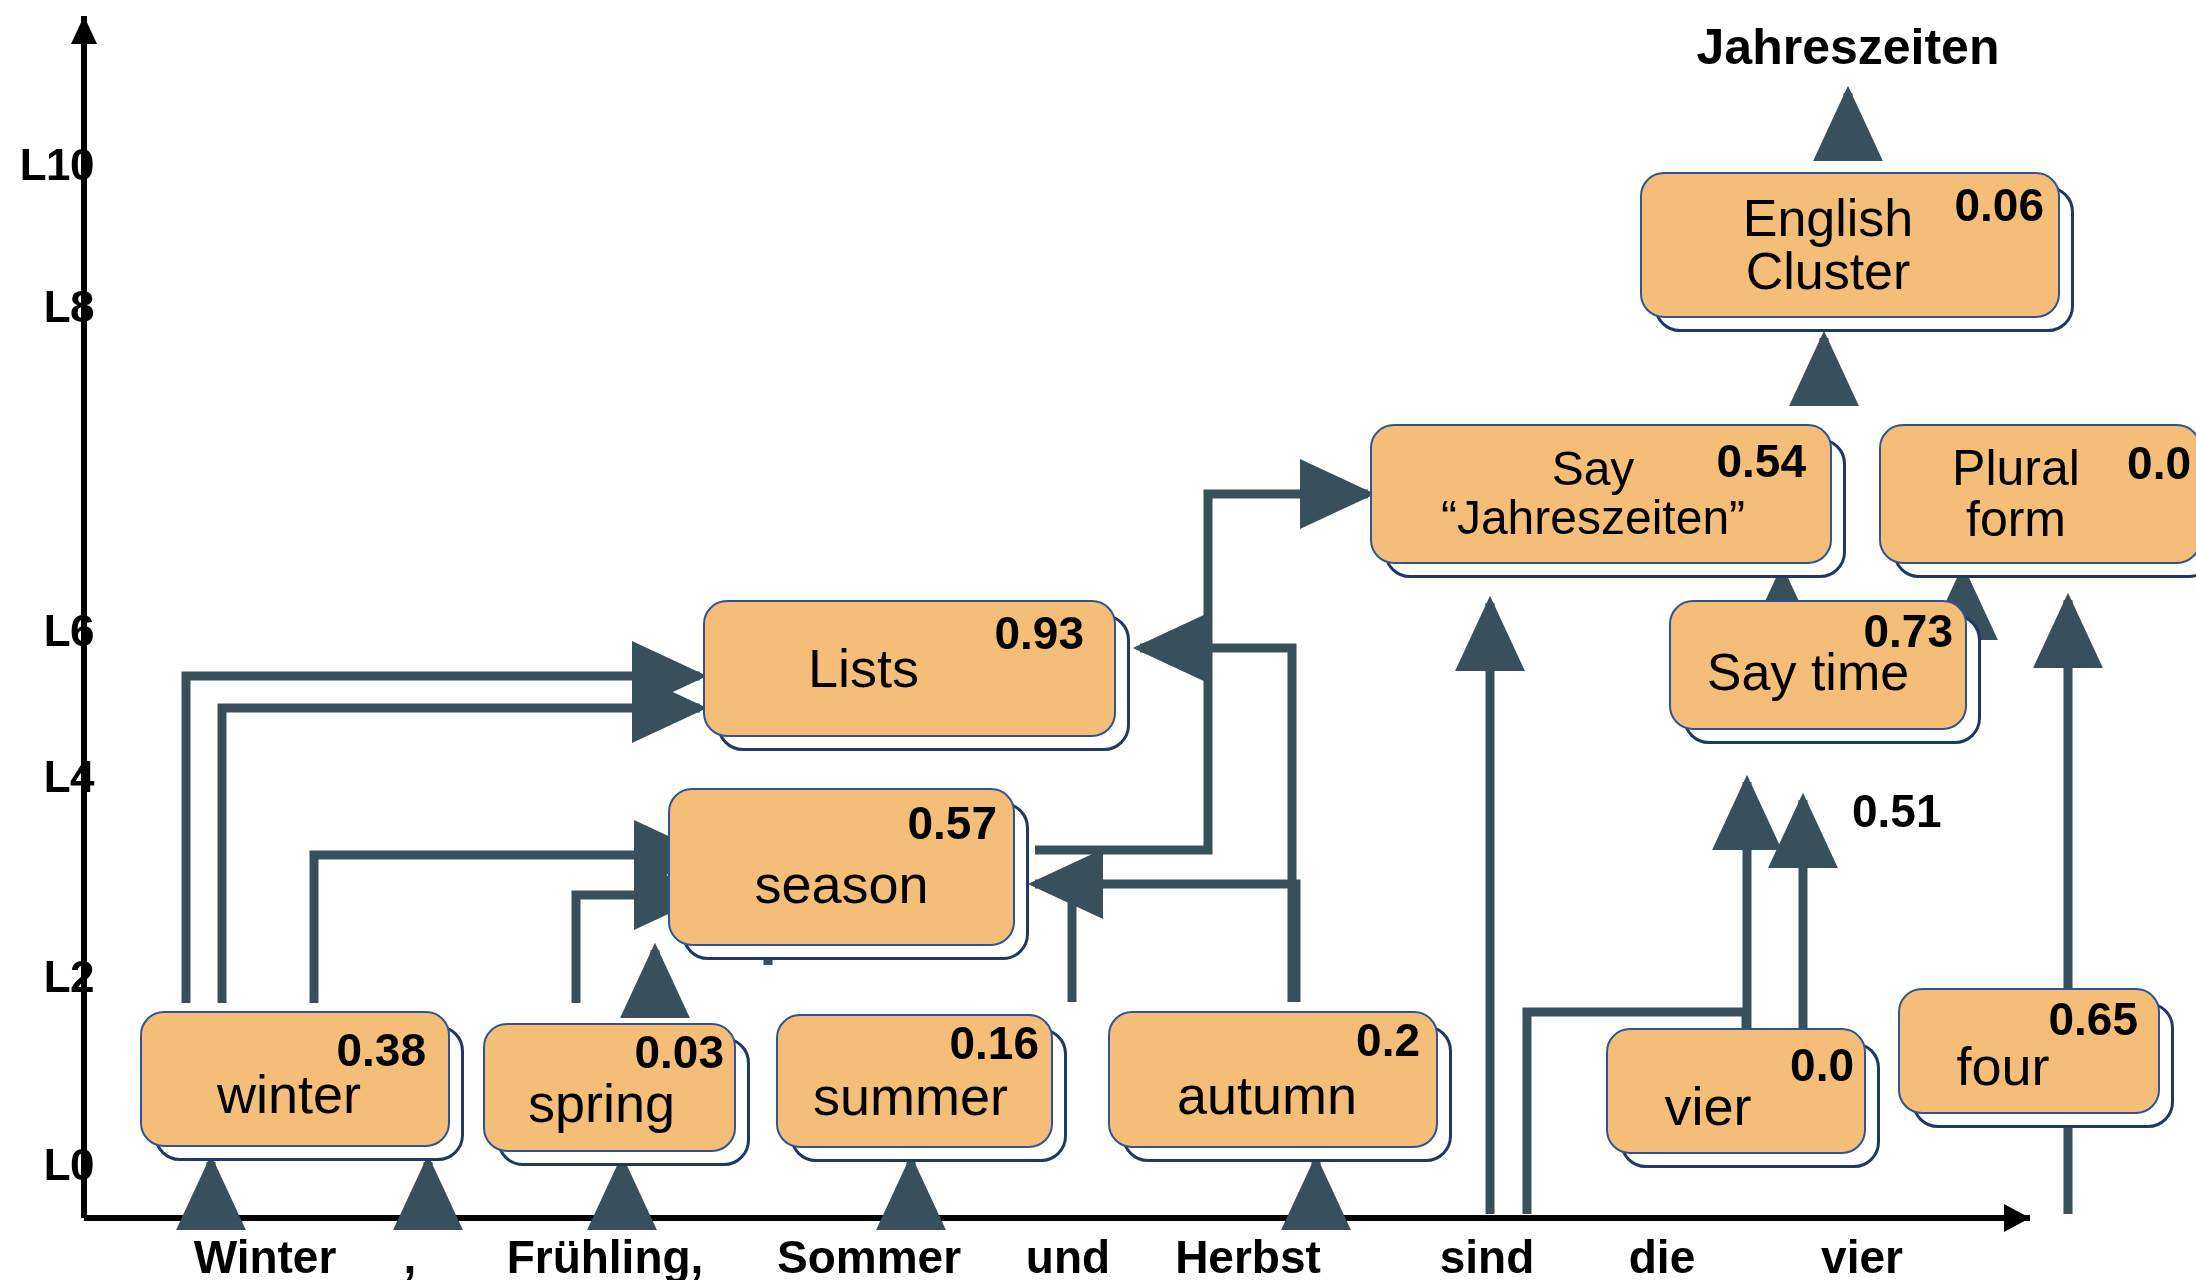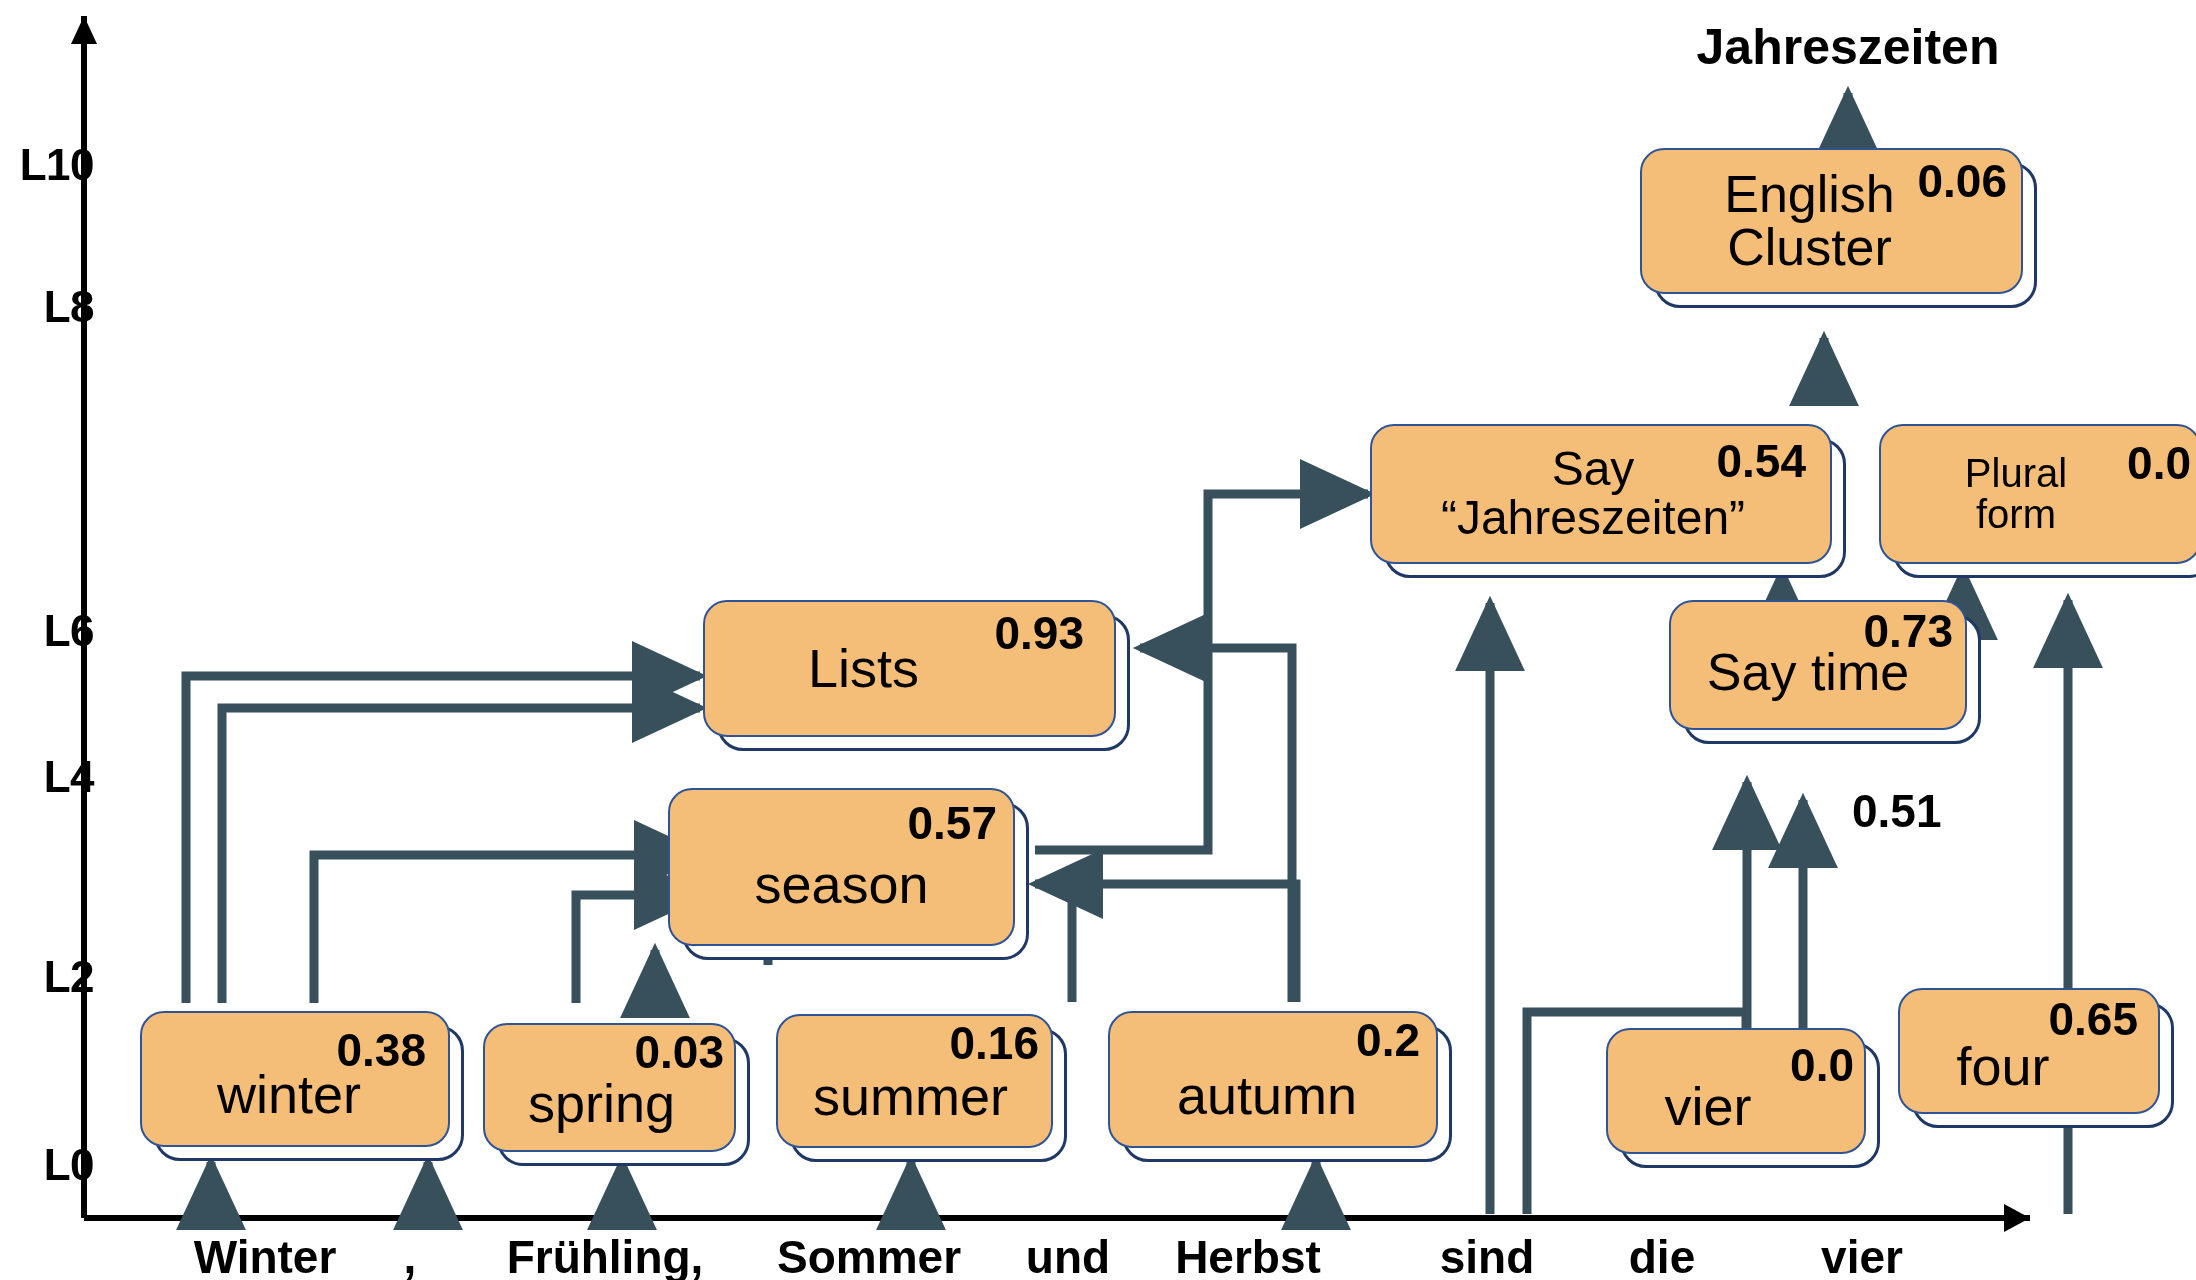--- a/index.html
+++ b/index.html
@@ -203,42 +203,42 @@
   <div class="token-label" style="left:605px; top:1230px;">Frühling,</div>
   <div class="token-label" style="left:869px; top:1230px;">Sommer</div>
   <div class="token-label" style="left:1068px; top:1230px;">und</div>
   <div class="token-label" style="left:1248px; top:1230px;">Herbst</div>
   <div class="token-label" style="left:1487px; top:1230px;">sind</div>
   <div class="token-label" style="left:1662px; top:1230px;">die</div>
   <div class="token-label" style="left:1862px; top:1230px;">vier</div>
 
   <div class="output-label" style="left:1848px; top:18px;">Jahreszeiten</div>
 
-  <div class="node" style="left:1640px; top:148px; width:383px; height:146px;padding-left:34px;">
+  <div class="node" style="left:1640px; top:172px; width:420px; height:146px;padding-left:34px;">
     <div class="card-back"></div>
     <div class="card-front">
       <div class="node-text" style="font-size:52px; transform:translateX(-22px);">English
 Cluster</div>
     </div>
     <div class="node-score" style="right:16px; top:6px;">0.06</div>
   </div>
 
   <div class="node" style="left:1370px; top:424px; width:462px; height:140px;">
     <div class="card-back"></div>
     <div class="card-front">
       <div class="node-text" style="font-size:48px; transform:translateX(-8px);">Say
 “Jahreszeiten”</div>
     </div>
     <div class="node-score" style="right:26px; top:10px;">0.54</div>
   </div>
 
   <div class="node" style="left:1879px; top:424px; width:322px; height:140px;">
     <div class="card-back"></div>
     <div class="card-front">
-      <div class="node-text" style="font-size:40px; transform:translateX(-24px);">Plural
+      <div class="node-text" style="font-size:50px; transform:translateX(-24px);">Plural
 form</div>
     </div>
     <div class="node-score" style="right:10px; top:12px;">0.0</div>
   </div>
 
   <div class="node" style="left:1669px; top:600px; width:298px; height:130px;">
     <div class="card-back"></div>
     <div class="card-front">
       <div class="node-text" style="font-size:52px; transform:translateY(8px) translateX(-10px);">Say time</div>
     </div>

